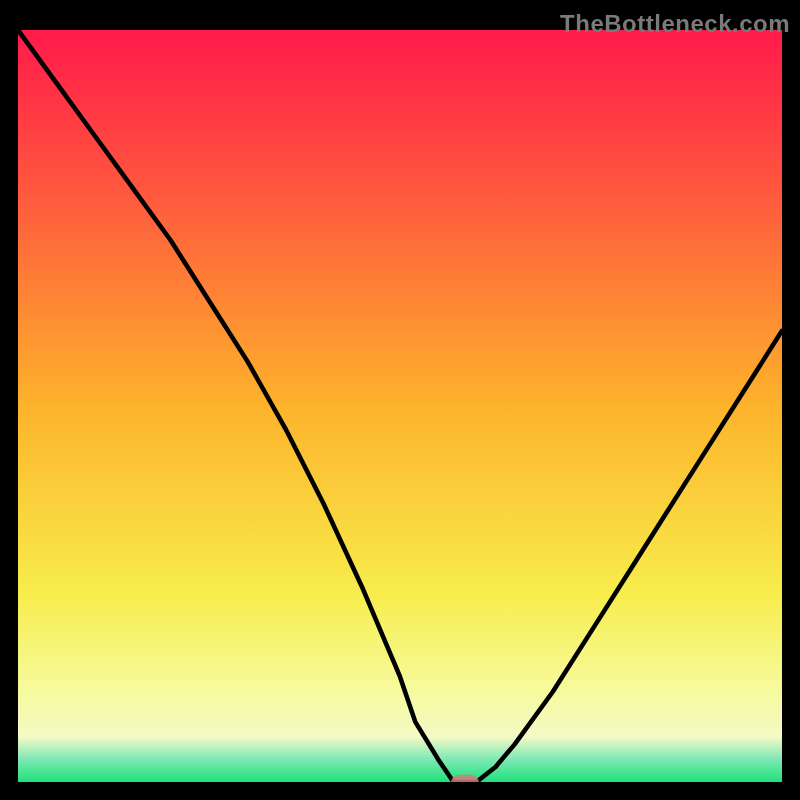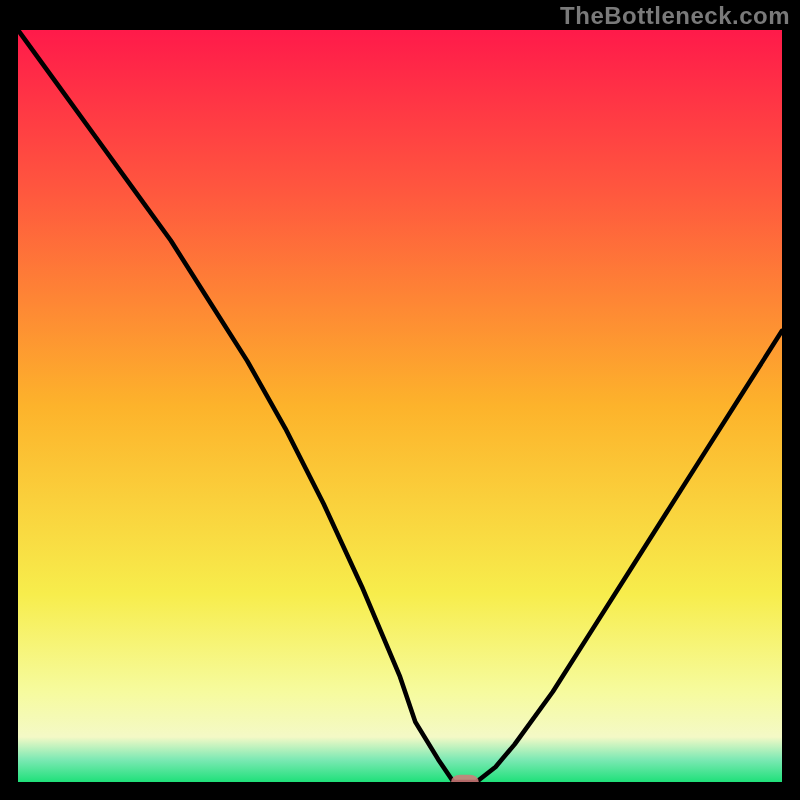--- a/index.html
+++ b/index.html
@@ -12,21 +12,21 @@
     font-family: Arial, Helvetica, sans-serif;
   }
   .frame {
     position: relative;
     width: 800px;
     height: 800px;
     background: #000;
   }
   .watermark {
     position: absolute;
-    top: 2px;
+    top: 10px;
     right: 10px;
     font-size: 24px;
     font-weight: 600;
     color: #7a7a7a;
     letter-spacing: 0.5px;
     z-index: 20;
     pointer-events: none;
   }
   svg.plot {
     position: absolute;

